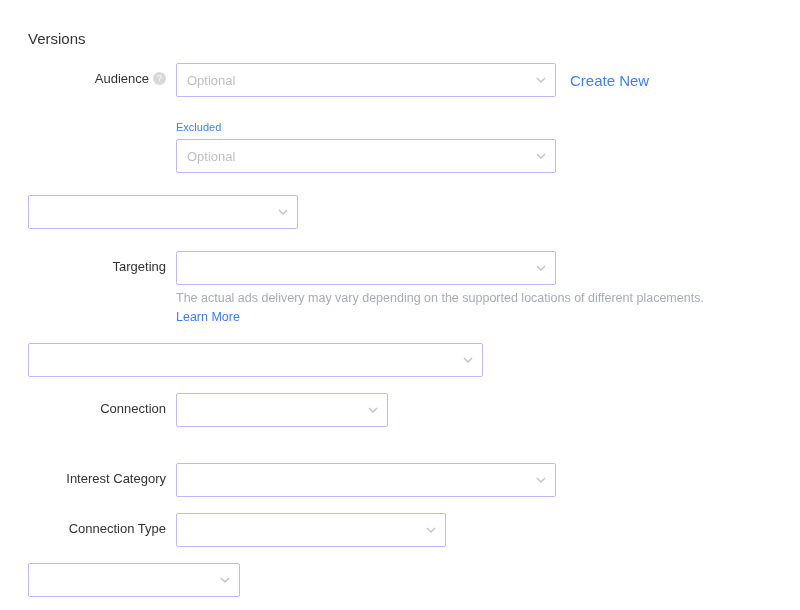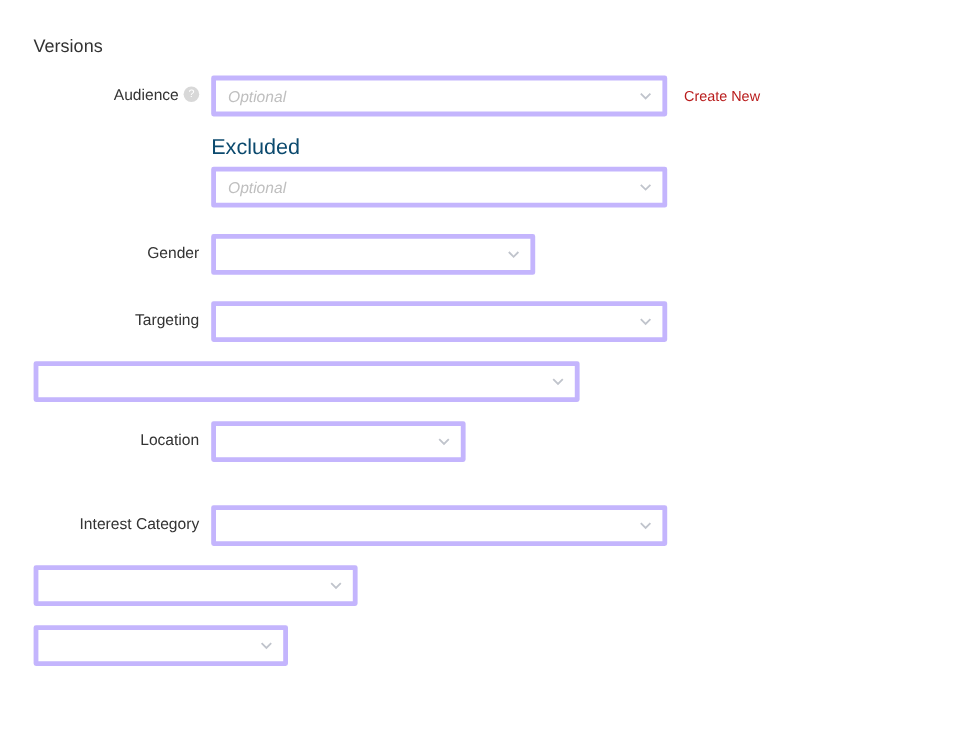--- a/index.html
+++ b/index.html
@@ -18,21 +18,21 @@
     }
     .section-title {
       font-size: 15px;
       font-weight: 500;
       color: #333;
       margin-bottom: 16px;
     }
     .form-row {
       display: flex;
       align-items: flex-start;
-      margin-bottom: 0;
+      margin-bottom: 20px;
     }
     .form-label {
       width: 148px;
       min-width: 148px;
       text-align: right;
       padding-right: 10px;
       padding-top: 8px;
       font-size: 13px;
       color: #333;
       display: flex;
@@ -55,57 +55,56 @@
     .form-content {
       flex: 1;
       display: flex;
       align-items: center;
       gap: 14px;
       flex-wrap: wrap;
     }
     .select-box {
       position: relative;
       height: 34px;
-      border: 4px solid #c4b5fd;
+      border: 1px solid #c4b5fd;
       border-radius: 2px;
       background: #fff;
       display: flex;
       align-items: center;
       padding: 0 28px 0 10px;
       color: #bfbfbf;
       font-size: 13px;
       cursor: pointer;
-      font-style: italic;
     }
     .select-box .chevron {
       position: absolute;
       right: 8px;
       top: 50%;
       transform: translateY(-50%);
       display: flex;
       align-items: center;
       justify-content: center;
     }
     .chevron svg {
       width: 12px;
       height: 12px;
       stroke: #c0c4cc;
       fill: none;
       stroke-width: 1.5;
     }
     .link {
-      color: #b91c1c;
-      font-size: 12px;
+      color: #3b82f6;
+      font-size: 15px;
       cursor: pointer;
     }
     .sublabel {
-      font-size: 18px;
-      color: #0c4a6e;
+      font-size: 11px;
+      color: #3b82f6;
       margin-bottom: 6px;
-      margin-top: 15px;
+      margin-top: 4px;
     }
     .helper-text {
       font-size: 12.5px;
       color: #a8abb2;
       line-height: 1.5;
       margin-top: 4px;
     }
     .helper-text .link {
       color: #3a7afe;
       display: block;
@@ -149,23 +148,20 @@
       <span class="chevron">
         <svg viewBox="0 0 12 12">
             <polyline points="2,4 6,8 10,4"></polyline>
           </svg>
       </span>
     </div>
   </div>
 </div>
 
 <div class="form-row" style="margin-bottom:22px;">
-  <div class="form-label">
-    <span>Gender</span>
-  </div>
   <div class="form-content">
     <div class="select-box w-270">
       <span></span>
       <span class="chevron">
         <svg viewBox="0 0 12 12">
             <polyline points="2,4 6,8 10,4"></polyline>
           </svg>
       </span>
     </div>
   </div>
@@ -177,39 +173,43 @@
   </div>
   <div class="form-content" style="display:block;">
     <div class="select-box w-380">
       <span></span>
       <span class="chevron">
         <svg viewBox="0 0 12 12">
             <polyline points="2,4 6,8 10,4"></polyline>
           </svg>
       </span>
     </div>
+    <div class="helper-text">
+      <span>The actual ads delivery may vary depending on the supported locations of different placements.</span>
+      <span class="link">Learn More</span>
+    </div>
   </div>
 </div>
 
 <div class="form-row" style="margin-bottom:16px;">
   <div class="form-content">
     <div class="select-box w-455">
       <span></span>
       <span class="chevron">
         <svg viewBox="0 0 12 12">
             <polyline points="2,4 6,8 10,4"></polyline>
           </svg>
       </span>
     </div>
   </div>
 </div>
 
 <div class="form-row" style="margin-bottom:16px;">
   <div class="form-label">
-    <span>Location</span>
+    <span>Connection</span>
   </div>
   <div class="form-content">
     <div class="select-box w-212">
       <span></span>
       <span class="chevron">
         <svg viewBox="0 0 12 12">
             <polyline points="2,4 6,8 10,4"></polyline>
           </svg>
       </span>
     </div>
@@ -226,20 +226,23 @@
       <span class="chevron">
         <svg viewBox="0 0 12 12">
             <polyline points="2,4 6,8 10,4"></polyline>
           </svg>
       </span>
     </div>
   </div>
 </div>
 
 <div class="form-row" style="margin-bottom:16px;">
+  <div class="form-label">
+    <span>Connection Type</span>
+  </div>
   <div class="form-content">
     <div class="select-box w-270">
       <span></span>
       <span class="chevron">
         <svg viewBox="0 0 12 12">
             <polyline points="2,4 6,8 10,4"></polyline>
           </svg>
       </span>
     </div>
   </div>

